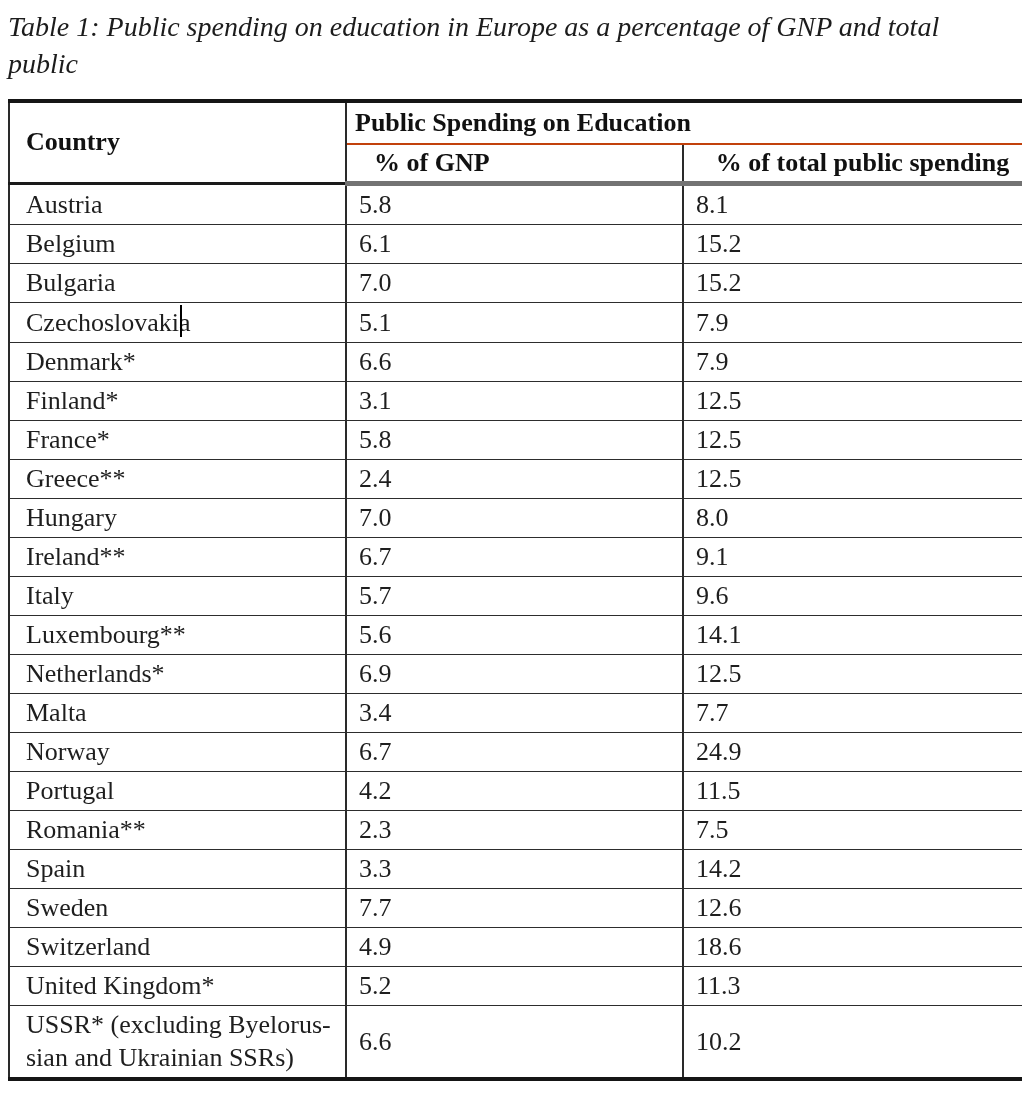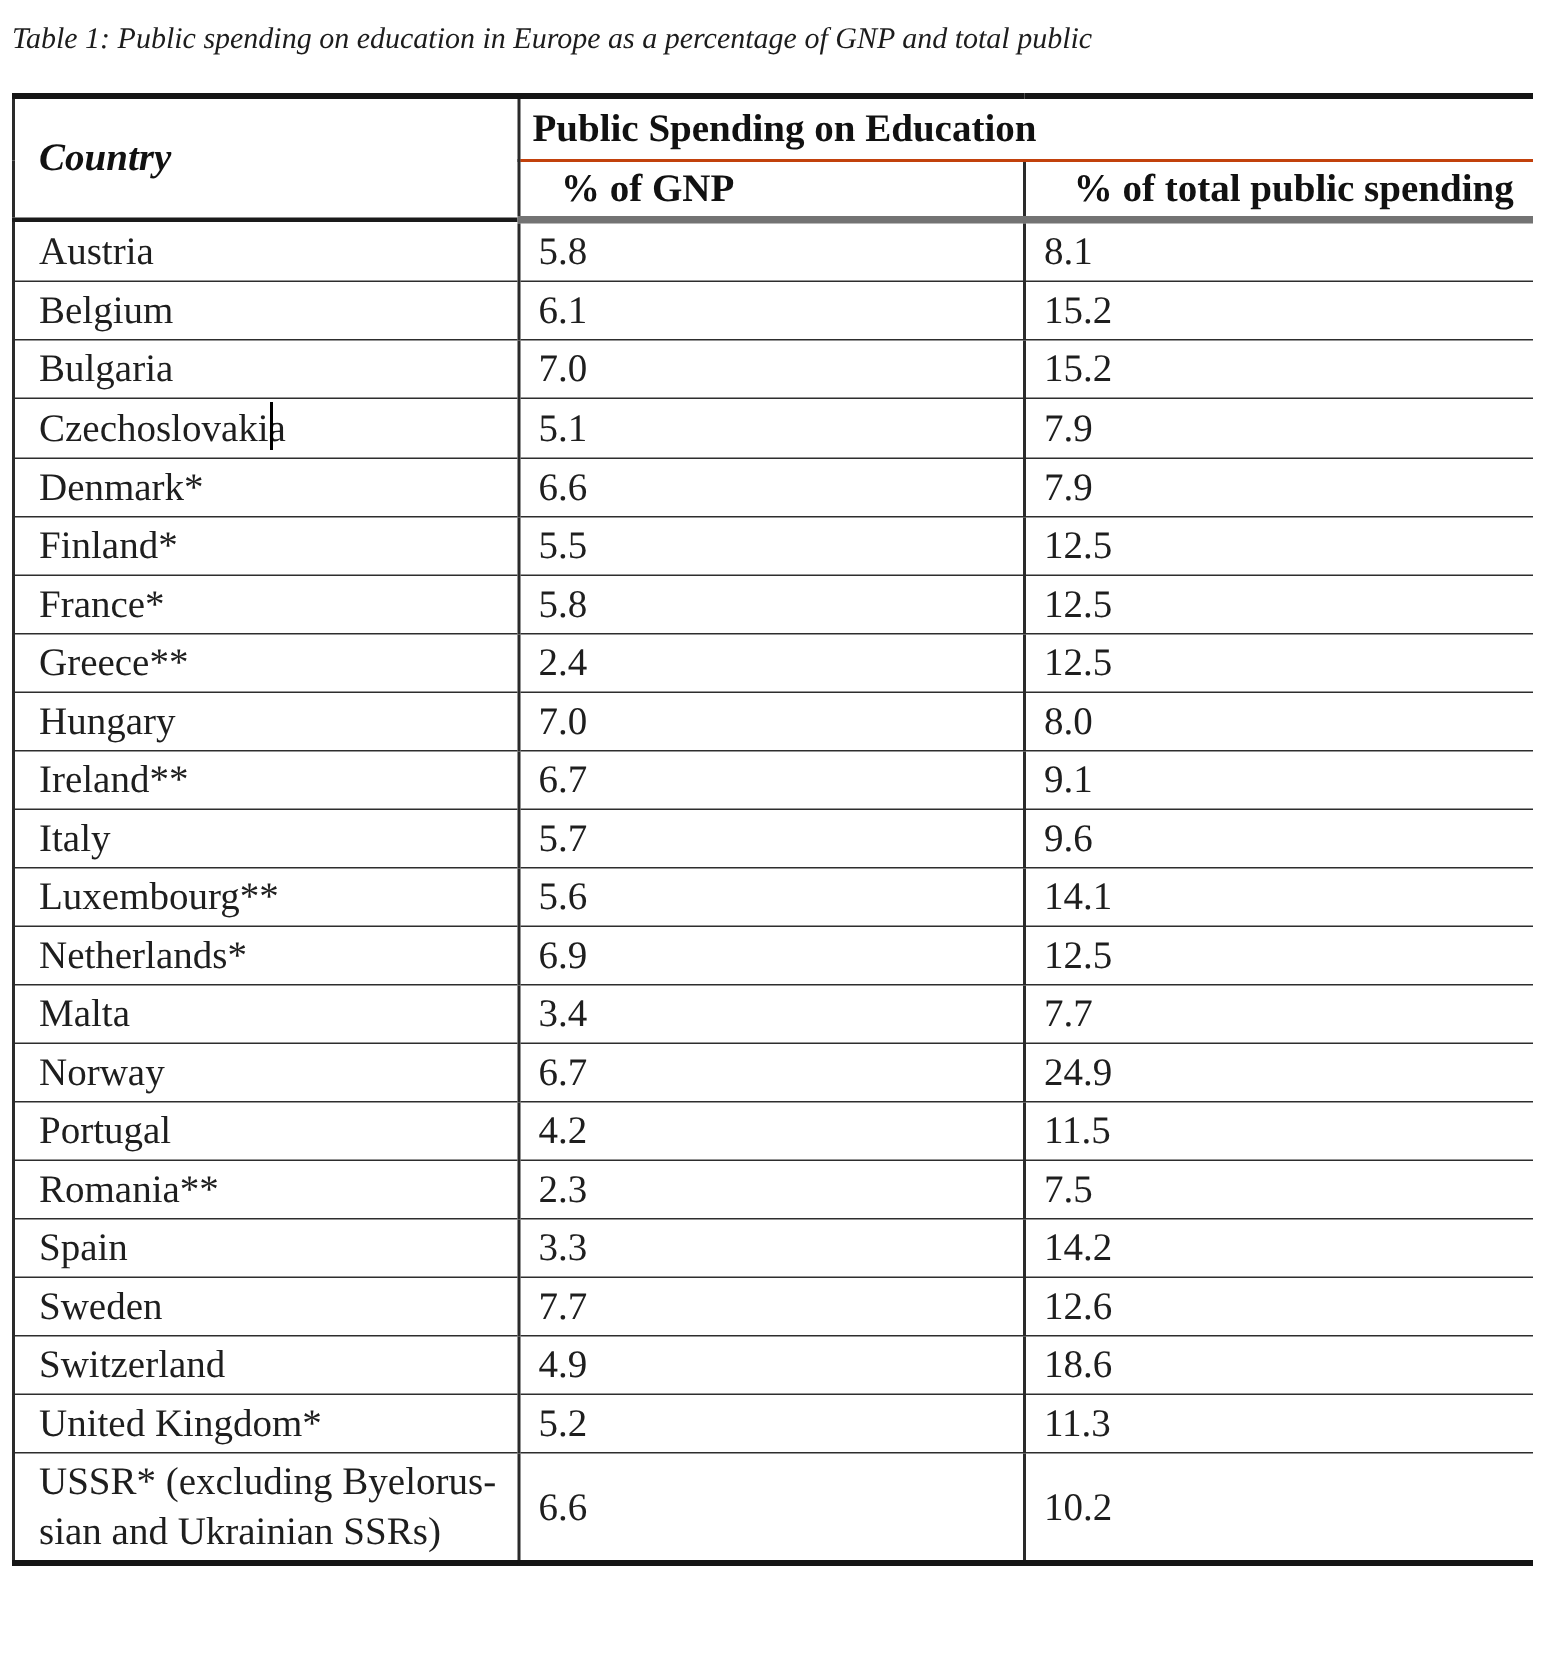--- a/index.html
+++ b/index.html
@@ -13,21 +13,21 @@
     height: 1105px;
     background: #ffffff;
     font-family: "Liberation Serif", "DejaVu Serif", serif;
     color: #1c1c1c;
     overflow: hidden;
   }
   .caption {
     margin: 8px 0 0 8px;
     width: 990px;
     font-style: italic;
-    font-size: 20px;
+    font-size: 28px;
     line-height: 37px;
     color: #1c1c1c;
   }
   .caption .line2 {
     padding-left: 92px;
   }
   table.data-table {
     border-collapse: collapse;
     table-layout: fixed;
     margin: 17px 0 0 8px;
@@ -50,21 +50,20 @@
   }
   thead th {
     font-weight: bold;
     color: #111111;
   }
   th.country-h {
     border-right: 2px solid #2a2a2a;
     border-bottom: 3px solid #1a1a1a;
     height: 70px;
     vertical-align: middle;
-    font-style: italic;
   }
   th.group-h {
     text-align: left;
     height: 36px;
     border-bottom: 2px solid #c2410c;
     padding: 2px 8px;
   }
   th.sub-h {
     height: 31px;
     border-bottom: 5px solid #737373;
@@ -143,21 +142,21 @@
           <td>5.1</td>
           <td>7.9</td>
         </tr>
         <tr>
           <td class="c-country">Denmark*</td>
           <td>6.6</td>
           <td>7.9</td>
         </tr>
         <tr>
           <td class="c-country">Finland*</td>
-          <td>5.5</td>
+          <td>3.1</td>
           <td>12.5</td>
         </tr>
         <tr>
           <td class="c-country">France*</td>
           <td>5.8</td>
           <td>12.5</td>
         </tr>
         <tr>
           <td class="c-country">Greece**</td>
           <td>2.4</td>

